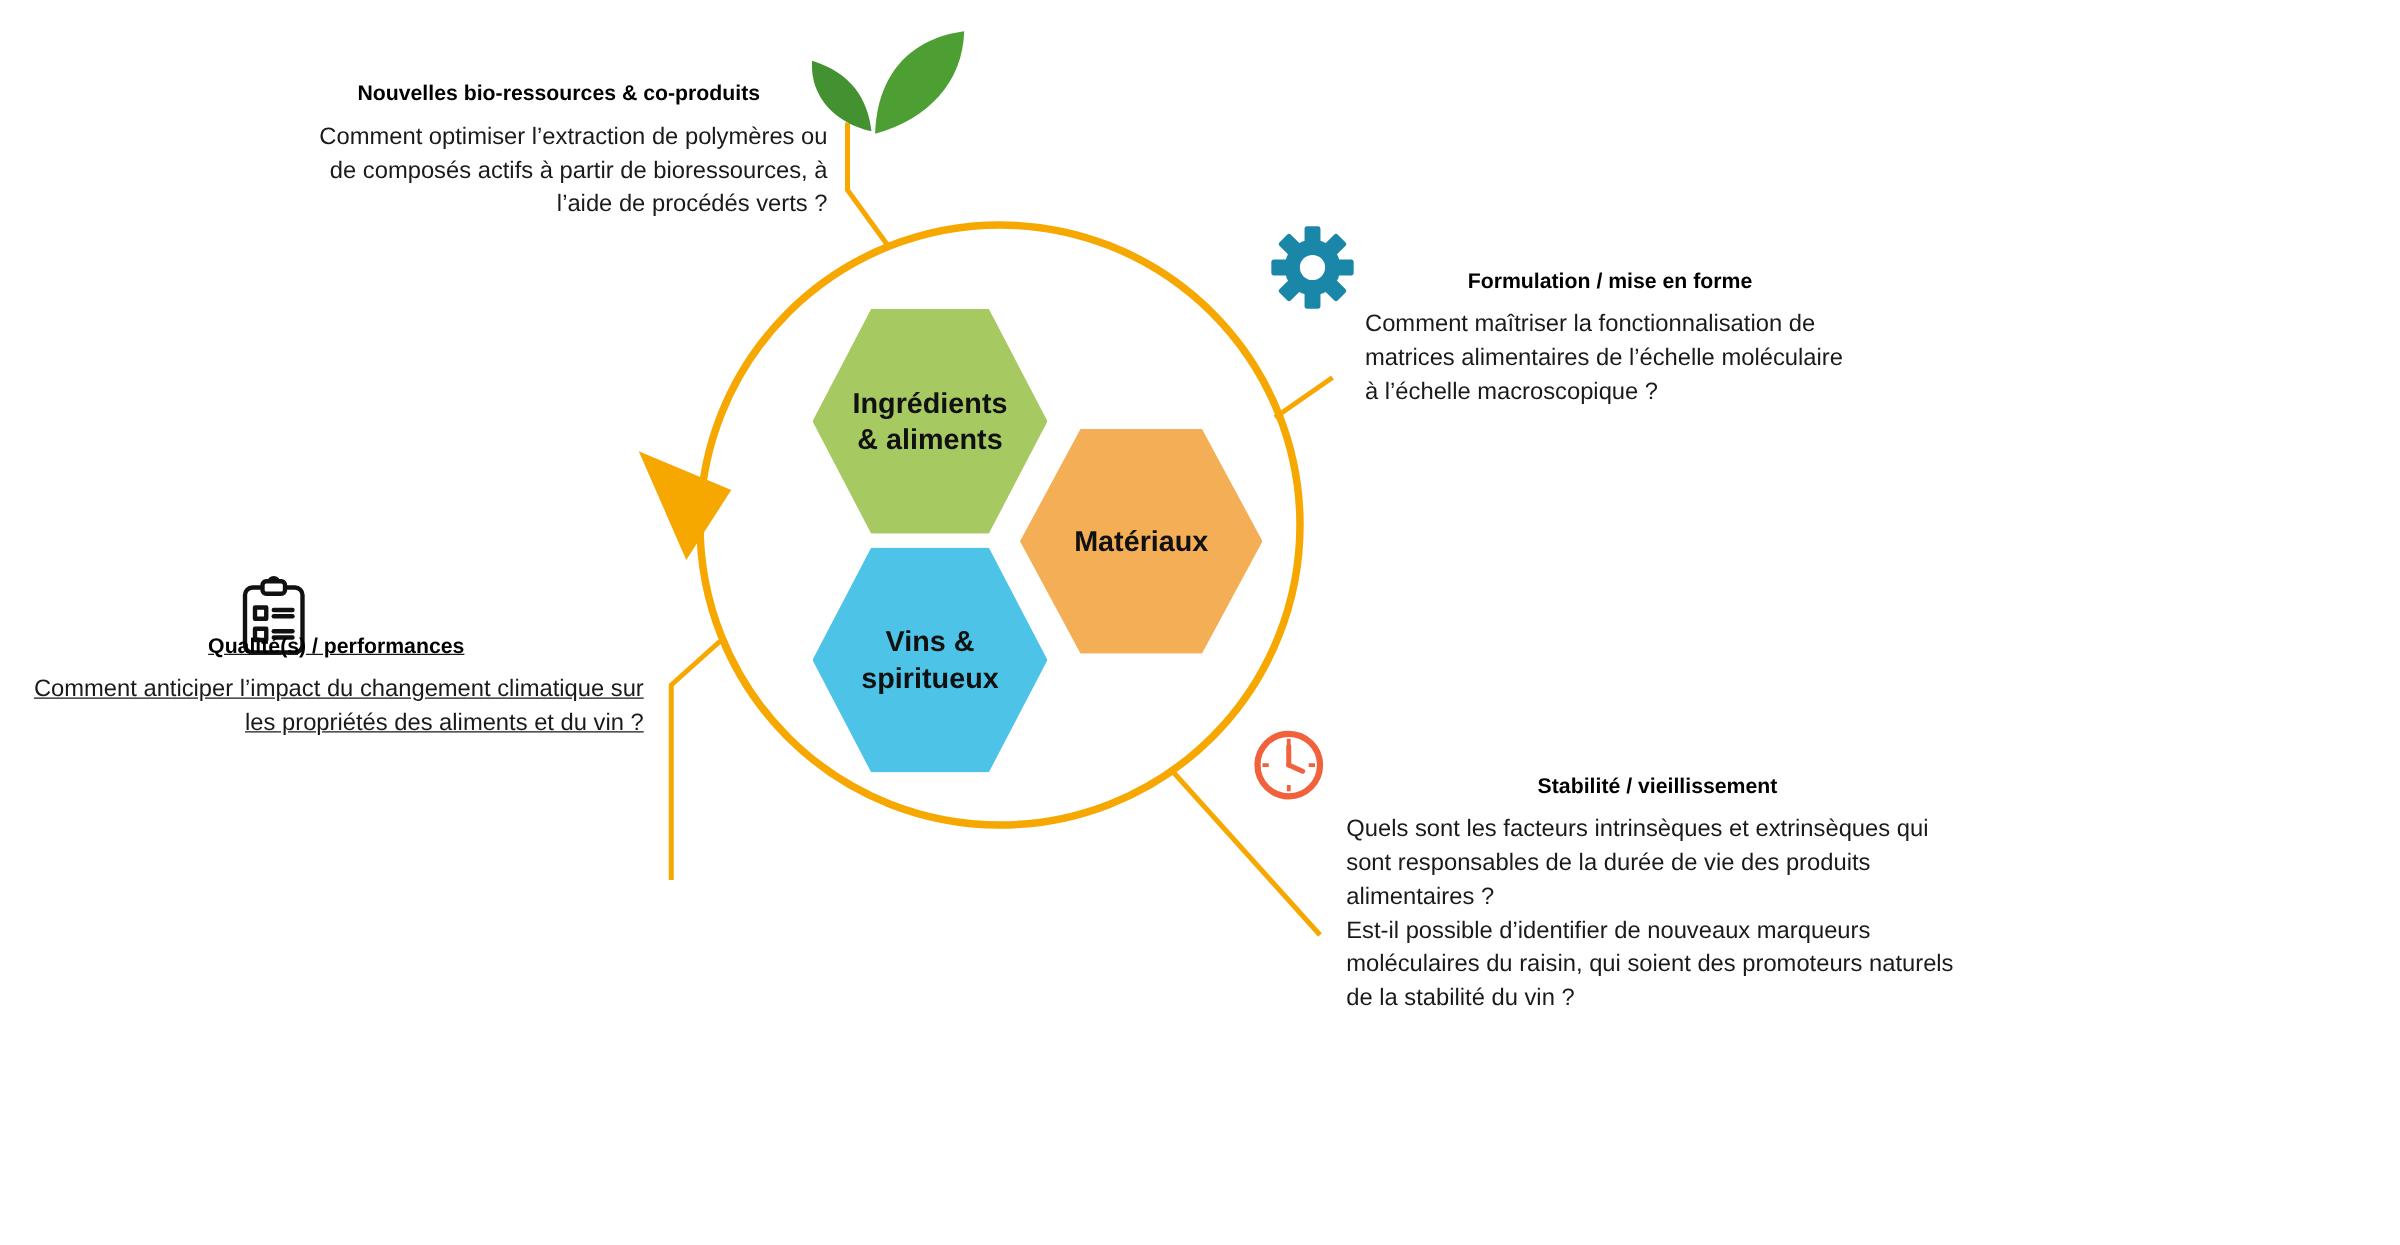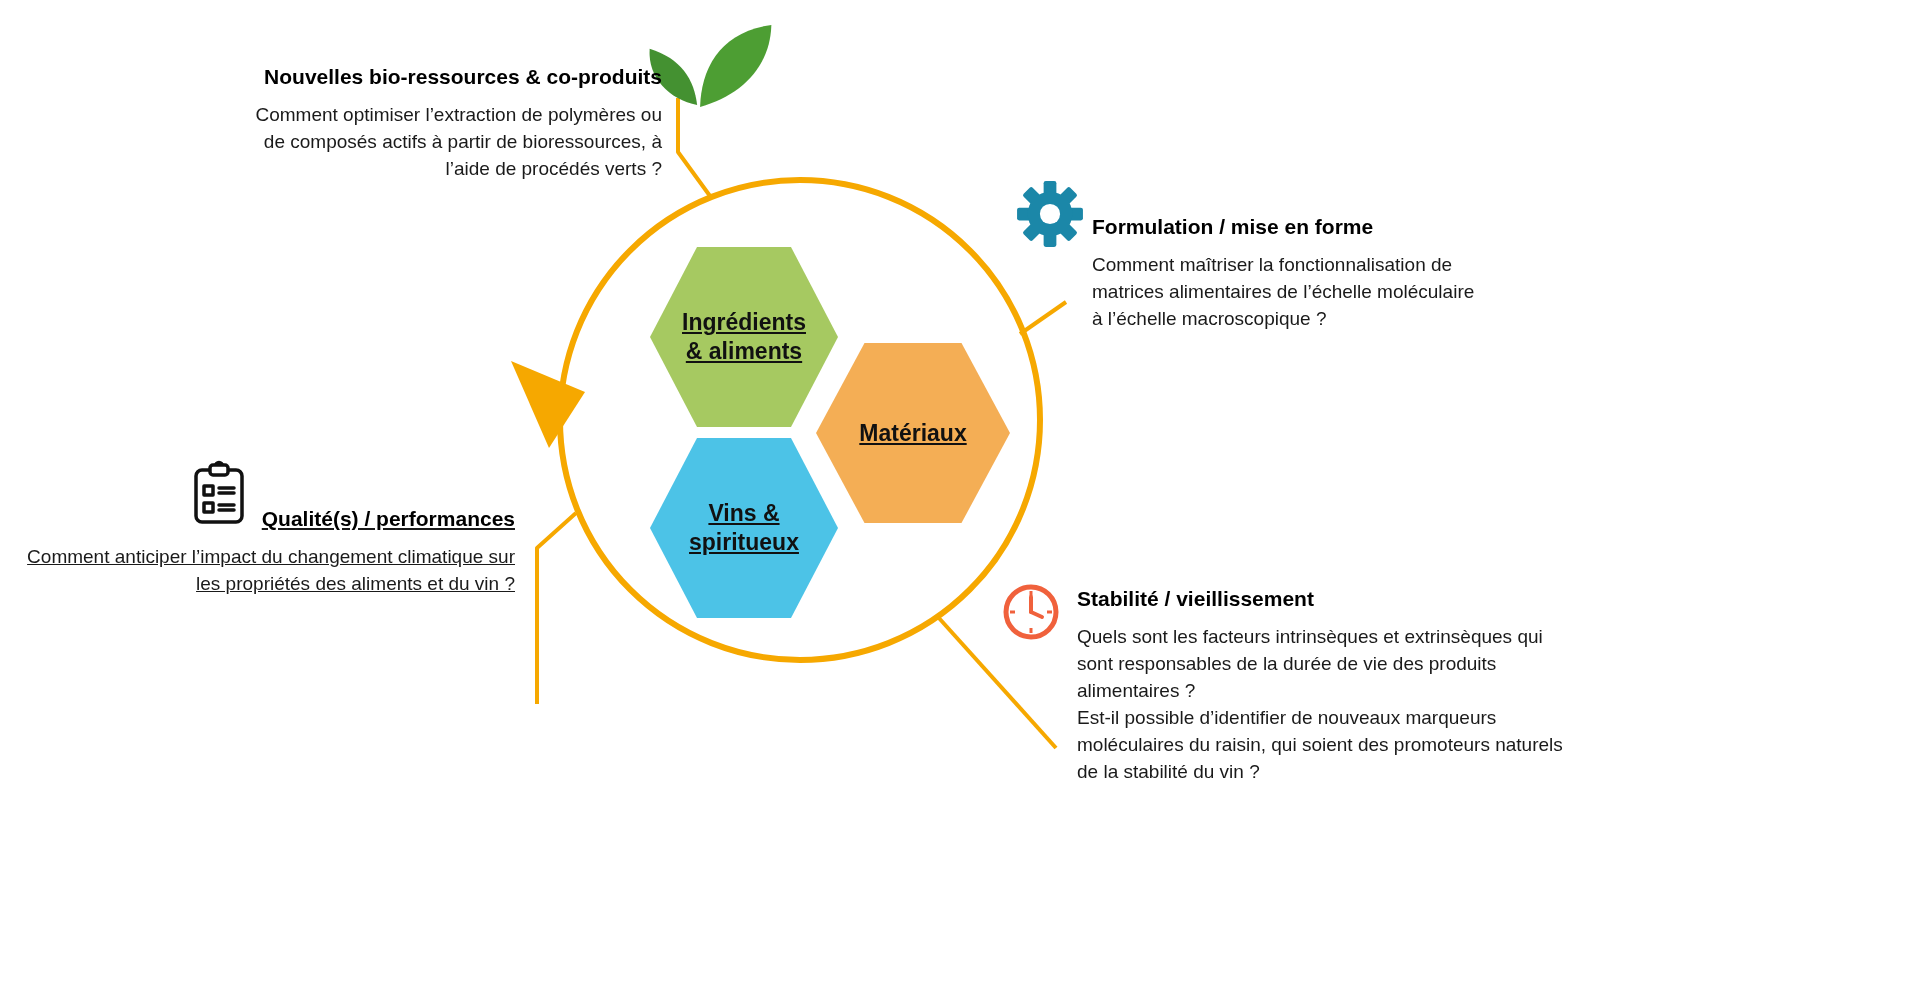--- a/index.html
+++ b/index.html
@@ -8,33 +8,32 @@
     background:#ffffff; color:#1a1a1a;
     font-family:"Liberation Sans", sans-serif;
   }
   .layer { position:absolute; left:0; top:0; pointer-events:none; }
 
   
   .hex {
     position:absolute; display:flex; align-items:center; justify-content:center;
     text-align:center; font-weight:bold; font-size:23px; line-height:1.25; color:#111;
     clip-path:polygon(25% 0%, 75% 0%, 100% 50%, 75% 100%, 25% 100%, 0% 50%);
-    text-decoration:underline;
   }
   .hex-green  { left:650px; top:247px; width:188px; height:180px; background:#A6C961; }
   .hex-orange { left:816px; top:343px; width:194px; height:180px; background:#F4AE55; }
   .hex-blue   { left:650px; top:438px; width:188px; height:180px; background:#4CC3E7; }
 
   
   .section { position:absolute; }
-  .section h2 { margin:0 0 12px 0; font-size:21px; font-weight:bold; color:#000; line-height:1.25; }
+  .section h2 { margin:0 0 12px 0; font-size:17px; font-weight:bold; color:#000; line-height:1.25;text-align:center; }
   .section p  { margin:0; font-size:19px; line-height:1.42; color:#1a1a1a; }
   .sec-bio  { right:1258px; top:64px;  width:430px; text-align:right; }
   .sec-form { left:1092px;  top:214px; width:392px; text-align:left; }
-  .sec-stab { left:1077px;  top:586px; width:498px; text-align:left; }
+  .sec-stab { left:1077px;  top:618px; width:498px; text-align:left; }
   .sec-qual { right:1405px; top:506px; width:492px; text-align:right;text-decoration:underline; }
 
   
   .icon { position:absolute; }
   .icon-leaf      { left:645px;  top:16px;  width:130px; height:94px; }
   .icon-gear      { left:1016px; top:180px; width:68px;  height:68px; }
   .icon-clock     { left:1001px; top:582px; width:60px;  height:60px; }
   .icon-clipboard { left:188px;  top:460px; width:62px;  height:66px; }
 </style>
 </head>

